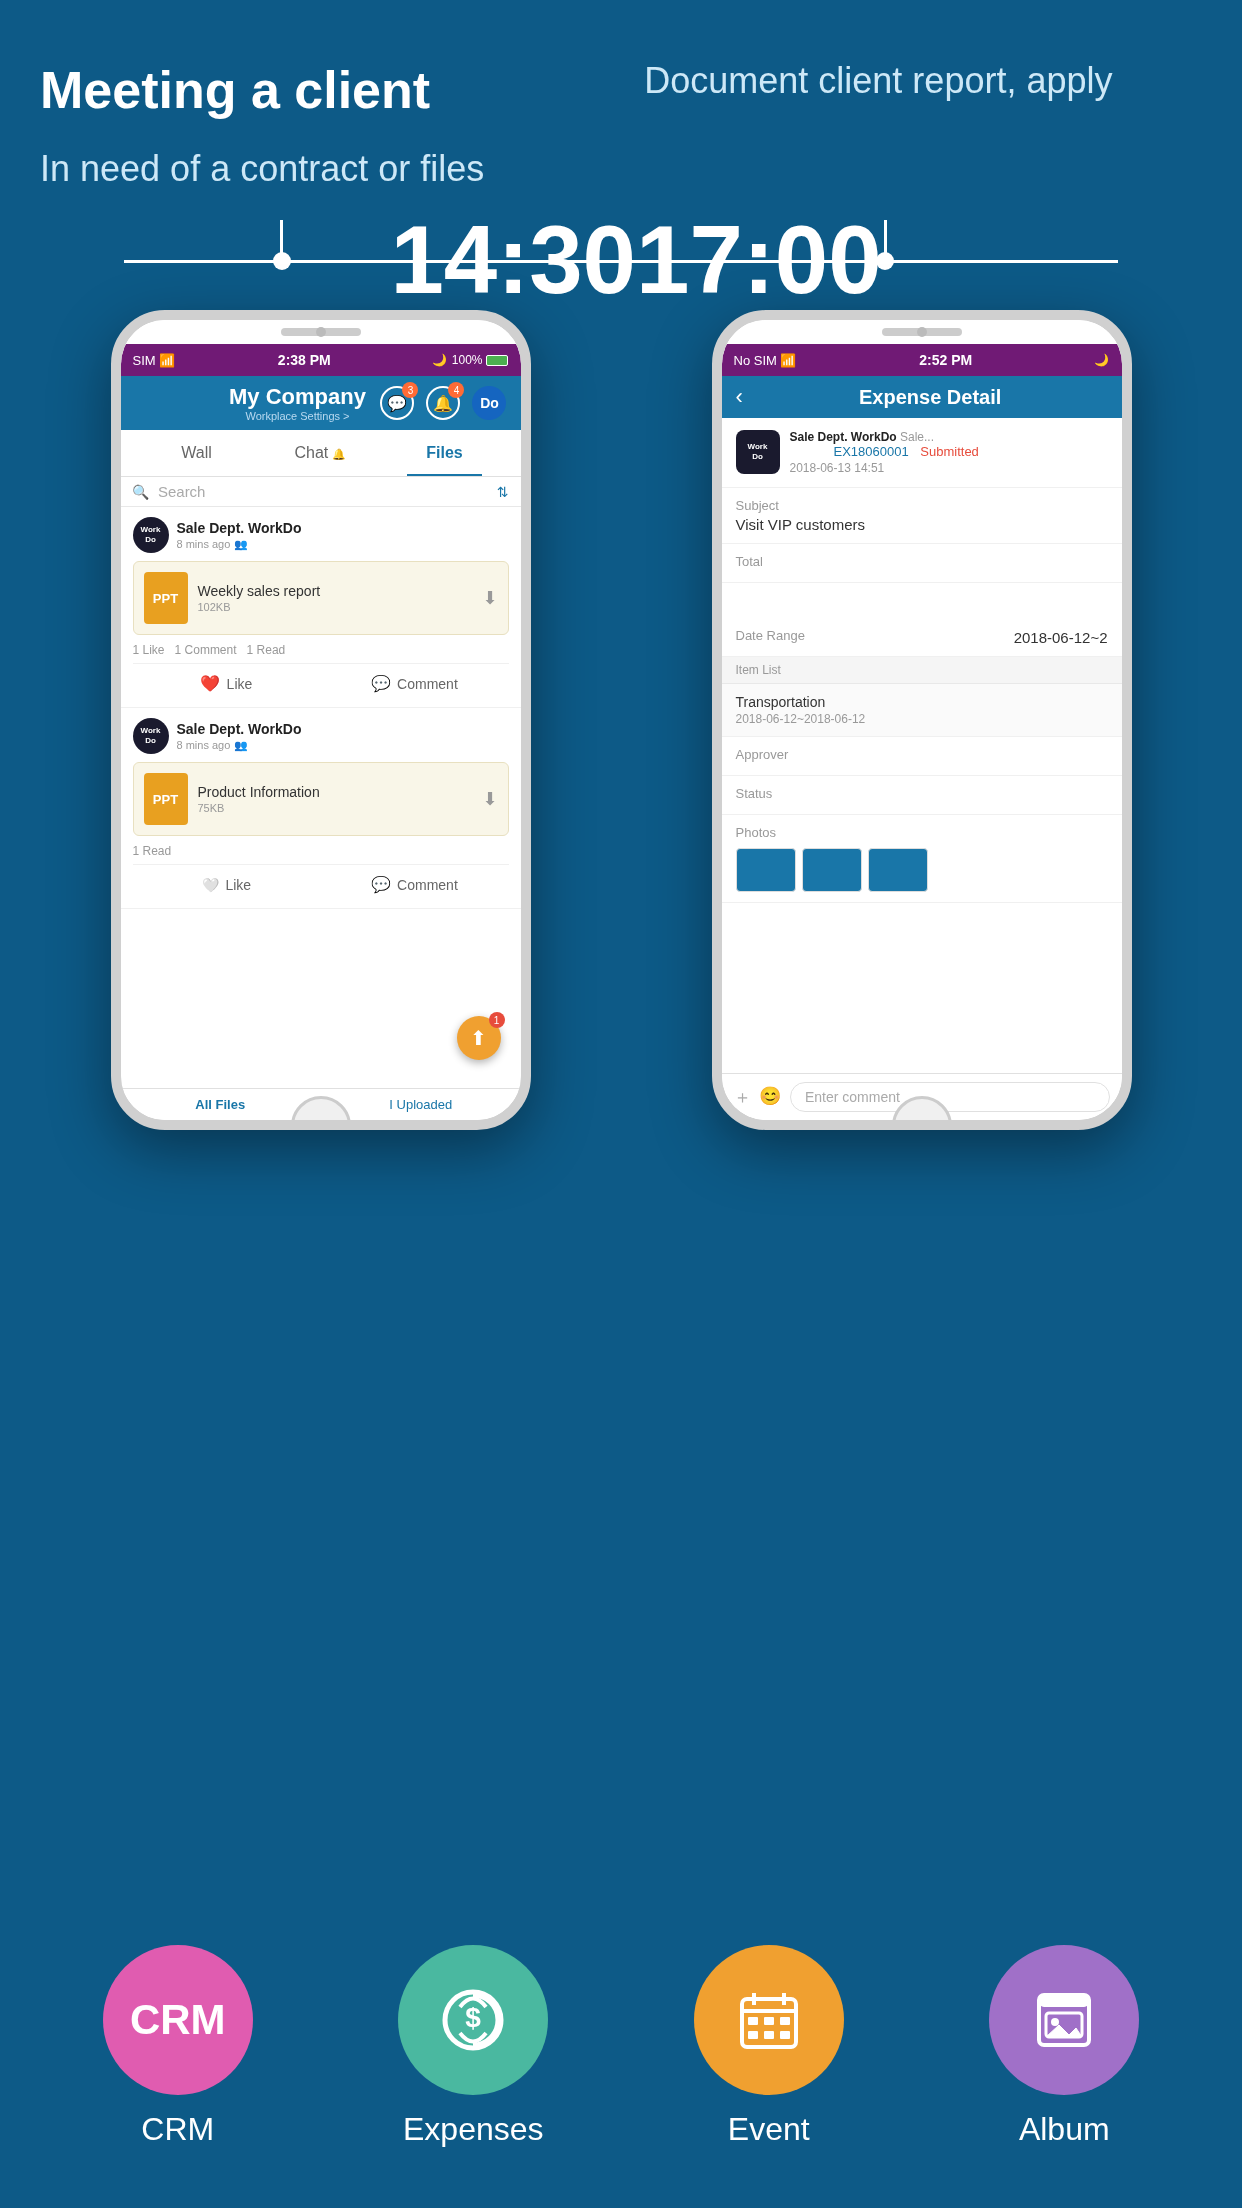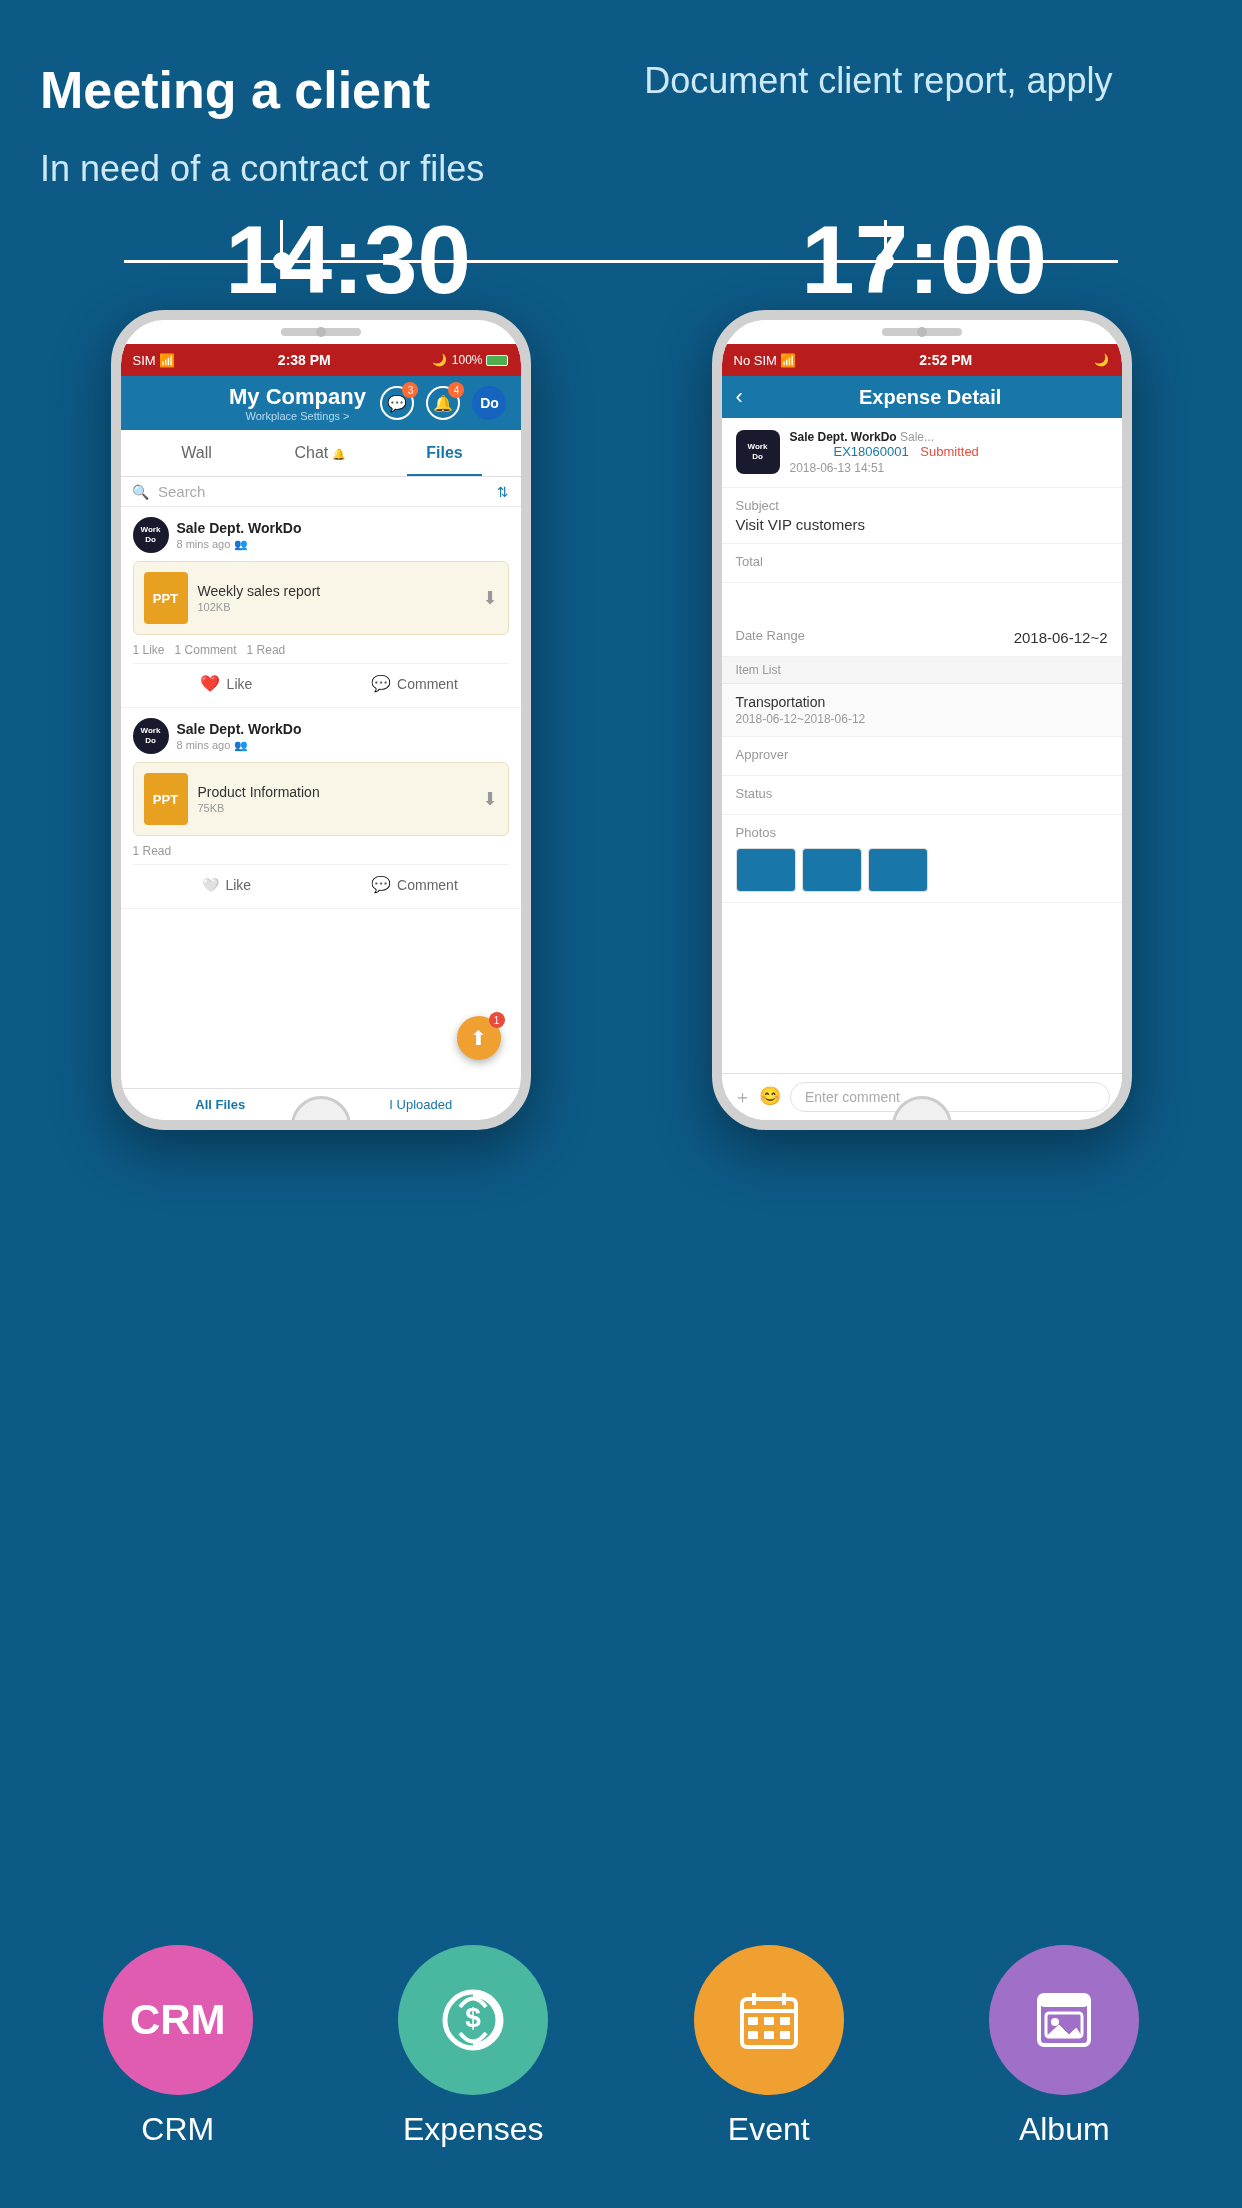--- a/index.html
+++ b/index.html
@@ -131,21 +131,21 @@
       background: #bbb;
       border-radius: 50%;
       position: absolute;
       top: 7px;
       left: 50%;
       margin-left: -5px;
     }
 
     
     .status-bar {
-      background: #b91c1c;
+      background: #701a75;
       height: 32px;
       display: flex;
       align-items: center;
       justify-content: space-between;
       padding: 0 12px;
       font-size: 13px;
       color: #fff;
     }
     .status-left { display: flex; align-items: center; gap: 4px; }
     .status-center { font-weight: 600; font-size: 14px; }
@@ -593,21 +593,21 @@
 <div class="top-section">
   <div class="scenario">
     <div class="scenario-title">Meeting a client</div>
     <div class="scenario-desc">In need of a contract or files</div>
   </div>
   <div class="scenario">
     <div class="scenario-desc">Document client report, apply</div>
   </div>
 </div>
 
-<div class="timeline-section" style="position:relative;height:130px;">
+<div class="timeline-section" style="position:relative;height:130px;justify-content:center;">
   <div class="timeline-line"></div>
   <div class="timeline-vline left"></div>
   <div class="timeline-dot left"></div>
   <div class="timeline-vline right"></div>
   <div class="timeline-dot right"></div>
   <div class="time-label time-left">14:30</div>
   <div class="time-label time-right">17:00</div>
 </div>
 
 <div class="phones-section">

